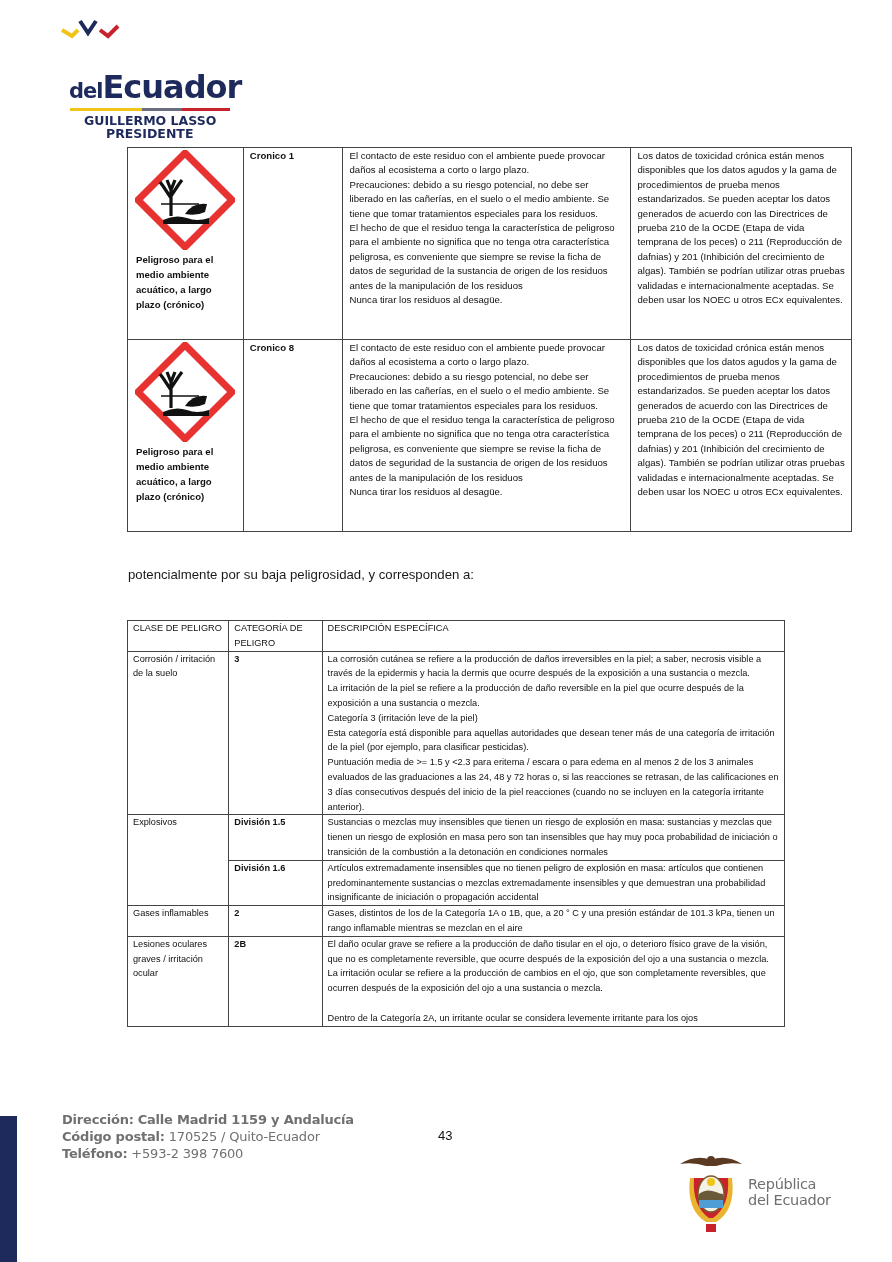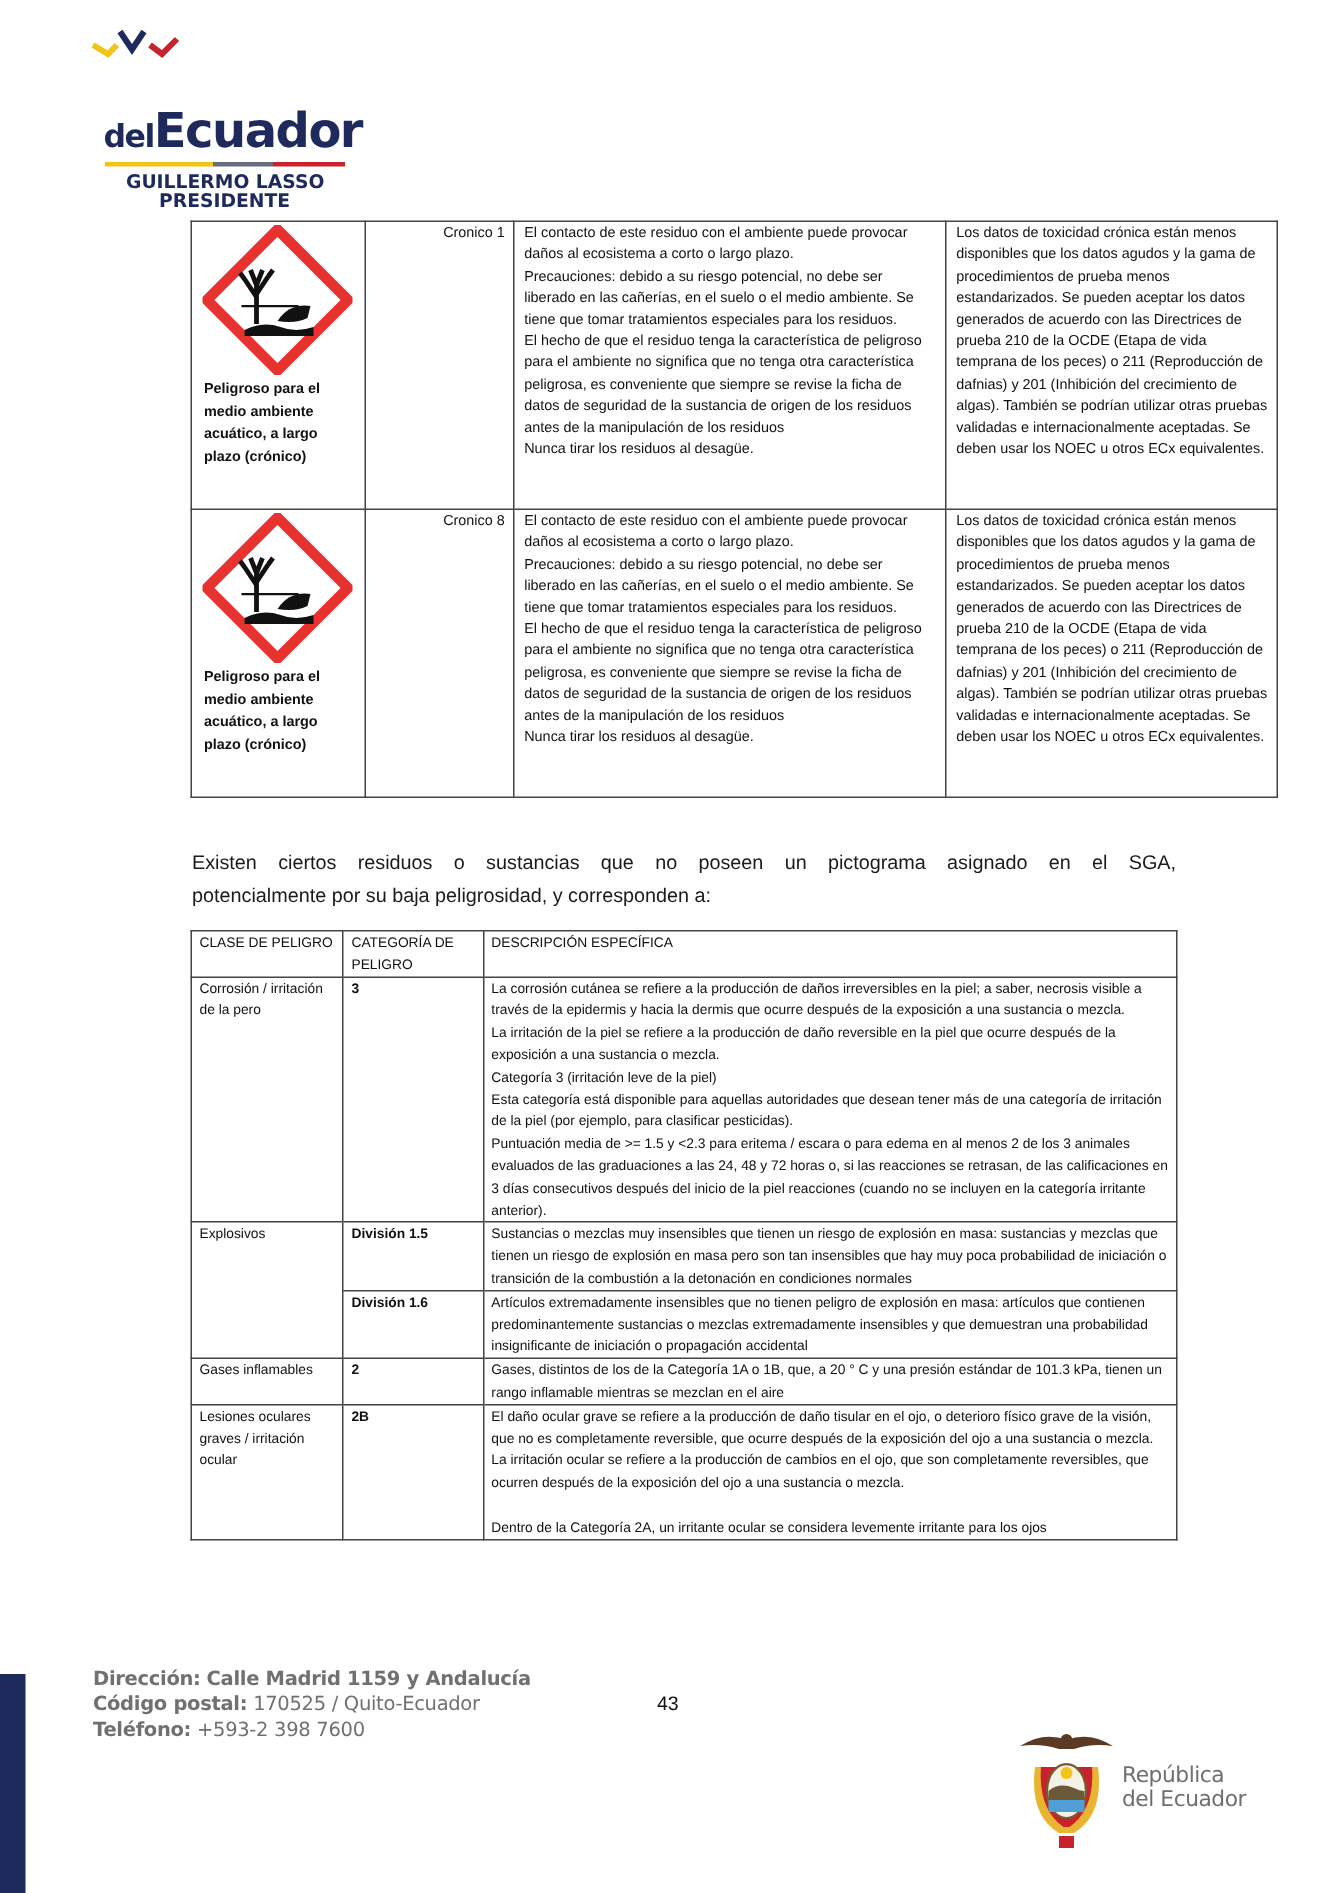--- a/index.html
+++ b/index.html
@@ -15,21 +15,21 @@
   .logo .bar { position:absolute; left:12px; top:90px; width:160px; height:3px; background:linear-gradient(90deg,#f0c419 0%,#f0c419 45%,#6a6c80 45%,#6a6c80 70%,#c8222d 70%,#c8222d 100%); }
   .logo .pres1 { position:absolute; left:26px; top:95px; font-family:"DejaVu Sans", sans-serif; font-weight:bold; font-size:12.5px; color:#1f2a5c; }
   .logo .pres2 { position:absolute; left:48px; top:108px; font-family:"DejaVu Sans", sans-serif; font-weight:bold; font-size:12.5px; color:#1f2a5c; }
 
   
   table { border-collapse:collapse; position:absolute; }
   td, th { border:1px solid #444; vertical-align:top; font-family:"Liberation Sans", sans-serif; }
   .t1 { left:127px; top:147px; width:725px; font-size:9.6px; line-height:14.4px; }
   .t1 td { padding:1px 6px 0 6px; }
   .t1 .c1 { width:106px; padding:0 4px; }
-  .t1 .c2 { width:86px; font-weight:normal;text-align:right; }
+  .t1 .c2 { width:86px; font-weight:bold; }
   .t1 .c3 { width:273px; }
   .t1 .c4 { width:206px; }
   .t1 tr { height:192px; }
   .picto { display:block; margin:2px auto 0 auto; width:100px; height:100px; }
   .picto-label { font-weight:bold; font-size:9.6px; line-height:15px; margin-top:2px; padding-left:4px; }
   .pre { white-space:pre-line; }
 
   
   .para { position:absolute; left:128px; top:564px; width:656px; font-family:"Liberation Sans", sans-serif; font-size:13.2px; line-height:22px; text-align:justify; color:#1a1a1a; }
   .para .l1 { text-align-last:justify; }
@@ -104,33 +104,32 @@
     <td class="c3 pre">El contacto de este residuo con el ambiente puede provocar daños al ecosistema a corto o largo plazo.
 Precauciones: debido a su riesgo potencial, no debe ser liberado en las cañerías, en el suelo o el medio ambiente. Se tiene que tomar tratamientos especiales para los residuos.
 El hecho de que el residuo tenga la característica de peligroso para el ambiente no significa que no tenga otra característica peligrosa, es conveniente que siempre se revise la ficha de datos de seguridad de la sustancia de origen de los residuos antes de la manipulación de los residuos
 Nunca tirar los residuos al desagüe.</td>
     <td class="c4">Los datos de toxicidad crónica están menos disponibles que los datos agudos y la gama de procedimientos de prueba menos estandarizados. Se pueden aceptar los datos generados de acuerdo con las Directrices de prueba 210 de la OCDE (Etapa de vida temprana de los peces) o 211 (Reproducción de dafnias) y 201 (Inhibición del crecimiento de algas). También se podrían utilizar otras pruebas validadas e internacionalmente aceptadas. Se deben usar los NOEC u otros ECx equivalentes.</td>
   </tr>
 </tbody>
   </table>
 
 <div class="para">
-  <div class="l1">Existen ciertos residuos o sustancias que no poseen un pictograma asignado en el SGA,</div>
   <div>potencialmente por su baja peligrosidad, y corresponden a:</div>
 </div>
 
 <table class="t2">
   <tbody>
       <tr class="h">
     <td class="cA">CLASE DE PELIGRO</td>
     <td class="cB">CATEGORÍA DE PELIGRO</td>
     <td class="cC">DESCRIPCIÓN ESPECÍFICA</td>
   </tr>
   <tr>
-    <td>Corrosión / irritación de la pero</td>
+    <td>Corrosión / irritación de la suelo</td>
     <td class="b">3</td>
     <td class="pre">La corrosión cutánea se refiere a la producción de daños irreversibles en la piel; a saber, necrosis visible a través de la epidermis y hacia la dermis que ocurre después de la exposición a una sustancia o mezcla.
 La irritación de la piel se refiere a la producción de daño reversible en la piel que ocurre después de la exposición a una sustancia o mezcla.
 Categoría 3 (irritación leve de la piel)
 Esta categoría está disponible para aquellas autoridades que desean tener más de una categoría de irritación de la piel (por ejemplo, para clasificar pesticidas).
 Puntuación media de &gt;= 1.5 y &lt;2.3 para eritema / escara o para edema en al menos 2 de los 3 animales evaluados de las graduaciones a las 24, 48 y 72 horas o, si las reacciones se retrasan, de las calificaciones en 3 días consecutivos después del inicio de la piel reacciones (cuando no se incluyen en la categoría irritante anterior).</td>
   </tr>
   <tr>
     <td rowspan="2">Explosivos</td>
     <td class="b">División 1.5</td>

